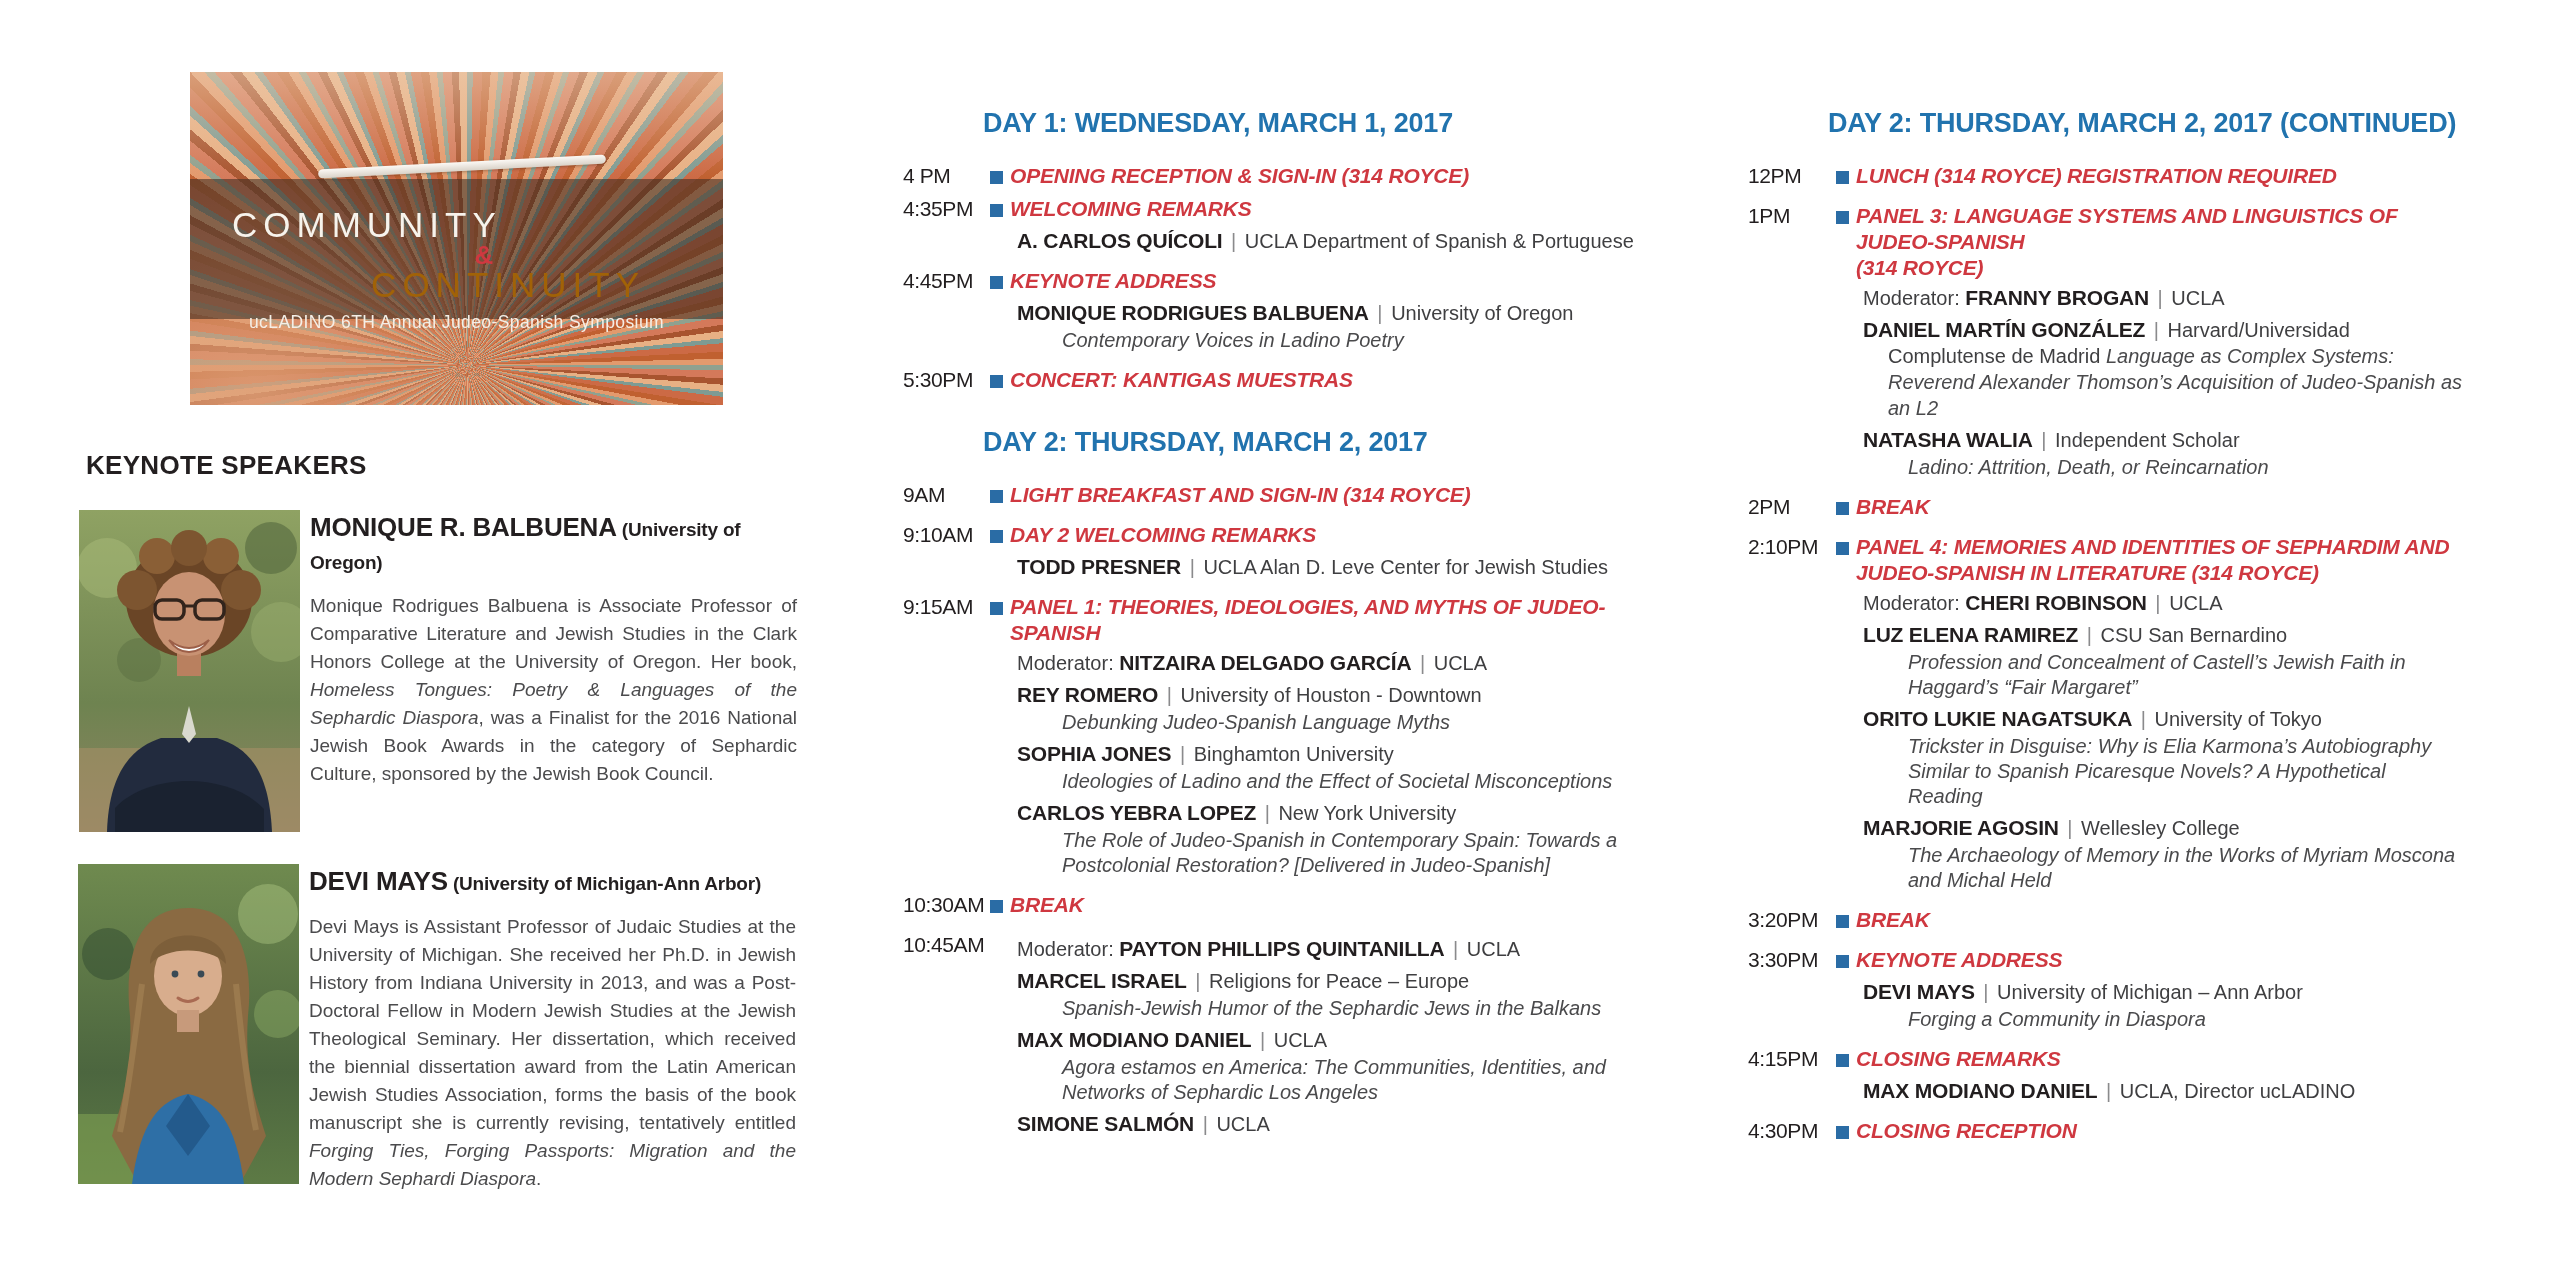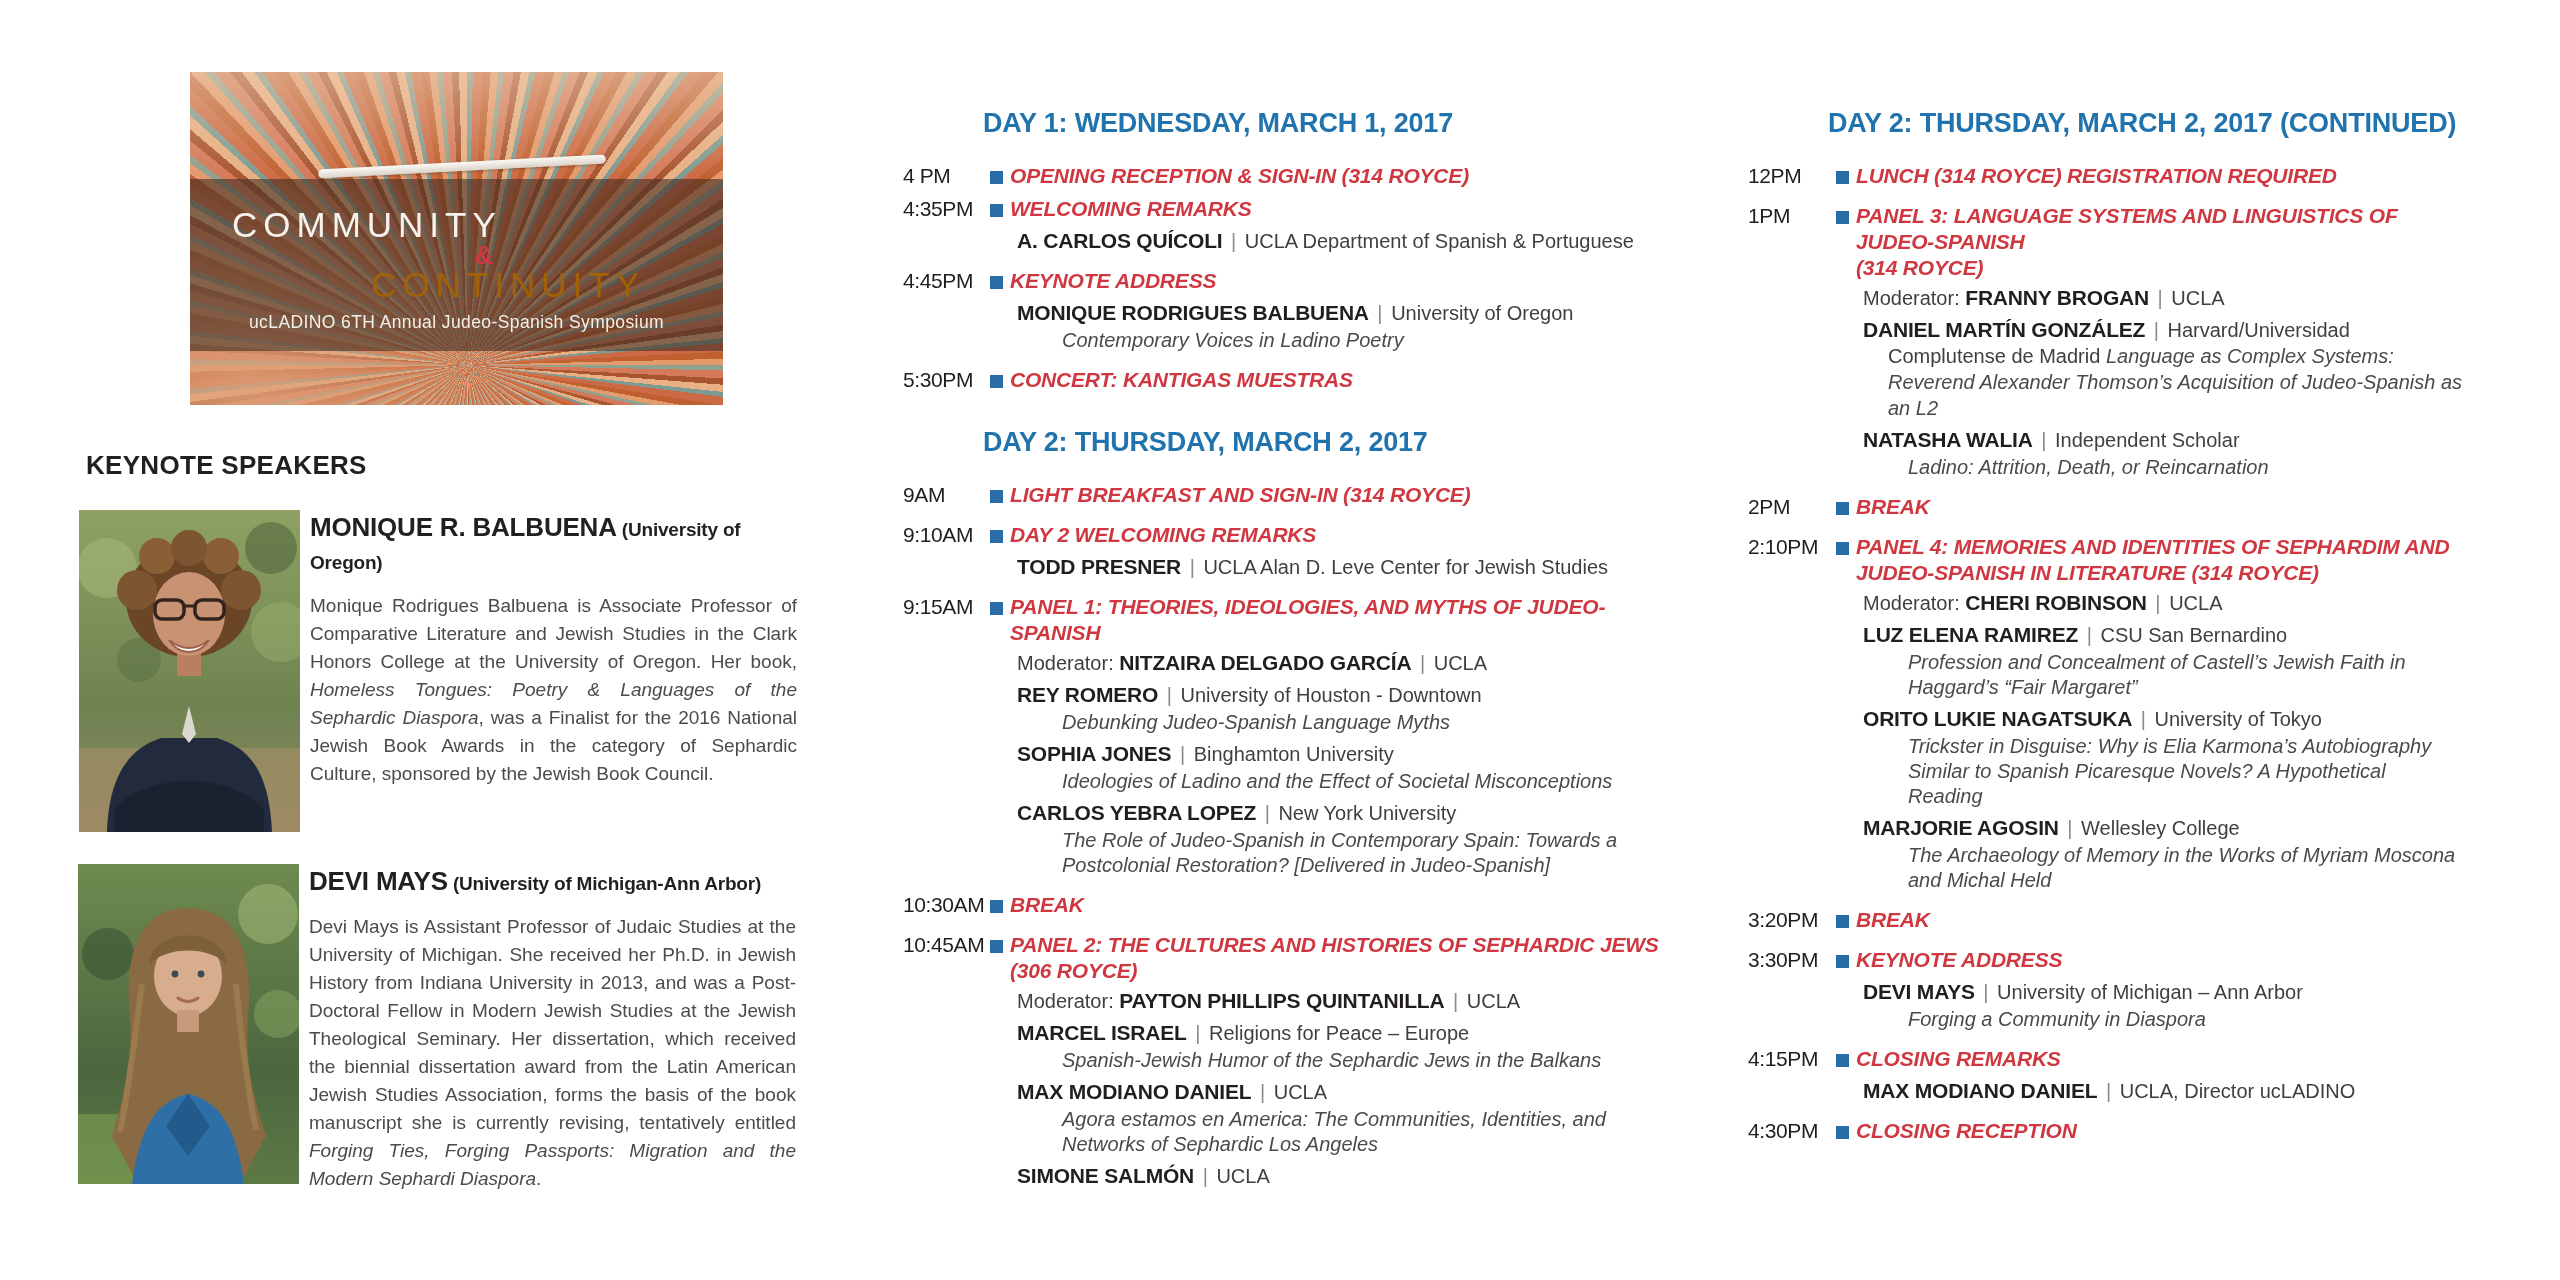--- a/index.html
+++ b/index.html
@@ -20,21 +20,21 @@
         #c06030 0deg 1.6deg,#e39a6d 1.6deg 3.1deg,#8fa18f 3.1deg 4.2deg,
         #d4795a 4.2deg 6deg,#a8542f 6deg 7.4deg,#e8b084 7.4deg 9deg,
         #7e9b93 9deg 10.1deg,#cc6a45 10.1deg 12deg),
       linear-gradient(#d8a583,#c08457);
   }
   .banner-threads::before{content:"";position:absolute;left:0;right:0;top:0;height:32%;
     background:linear-gradient(rgba(238,210,182,.55),rgba(238,210,182,0));}
   .banner-needle{position:absolute;left:24%;top:27%;width:54%;height:9px;border-radius:5px;
     background:linear-gradient(#fcf9f5,#d9d2c8);box-shadow:0 1px 3px rgba(40,20,10,.35);
     transform:rotate(-3deg);}
-  .banner-band{position:absolute;left:0;right:0;top:107px;height:172px;
+  .banner-band{position:absolute;left:0;right:0;top:107px;height:140px;
     background:rgba(62,44,35,.58);padding:28px 42px 0 42px;box-sizing:border-box;}
   .banner-t1{font-size:35px;letter-spacing:6px;color:#f7f3ec;font-weight:400;line-height:36px;}
   .banner-amp{font-size:26px;color:var(--accent-red,#cf3840);font-weight:700;line-height:24px;margin-left:54%;}
   .banner-t2{font-size:35px;letter-spacing:6px;color:#a16207;font-weight:400;line-height:36px;text-align:right;padding-right:36px;}
   .banner-sub{font-size:17.5px;letter-spacing:.4px;color:#f4efe7;text-align:center;margin-top:9px;}
 
   .kn-heading{position:absolute;left:86px;top:450px;margin:0;font-size:26px;font-weight:700;
     letter-spacing:.3px;color:#231f20;}
   .speaker{position:absolute;left:78px;width:720px;display:flex;}
   #speaker-0{top:510px;justify-content:center;}
@@ -213,21 +213,20 @@
       </div>
       <div class="item">
         <div class="time">10:30AM</div>
         <div class="content">
           <div class="title"><span class="bullet"></span><span class="tl">BREAK</span></div>
         </div>
       </div>
       <div class="item">
         <div class="time">10:45AM</div>
         <div class="content">
-          <div class="title"><span class="bullet"></span><span class="tl">PANEL 2: THE CULTURES AND HISTORIES OF SEPHARDIC JEWS (306 ROYCE)</span></div>
           <div class="moderator"><span class="mod-label">Moderator: </span><span class="name">PAYTON PHILLIPS QUINTANILLA</span><span class="sep"> | </span><span class="aff">UCLA</span></div>
           <div class="entry"><span class="name">MARCEL ISRAEL</span><span class="sep"> | </span><span class="aff">Religions for Peace – Europe</span><span class="paper">Spanish-Jewish Humor of the Sephardic Jews in the Balkans</span></div>
           <div class="entry"><span class="name">MAX MODIANO DANIEL</span><span class="sep"> | </span><span class="aff">UCLA</span><span class="paper">Agora estamos en America: The Communities, Identities, and Networks of Sephardic Los Angeles</span></div>
           <div class="entry"><span class="name">SIMONE SALMÓN</span><span class="sep"> | </span><span class="aff">UCLA</span></div>
         </div>
       </div>
     </section>
   <section class="sched-col" id="col-right">
       <h2 class="sched-header">DAY 2: THURSDAY, MARCH 2, 2017 (CONTINUED)</h2>
       <div class="item">

